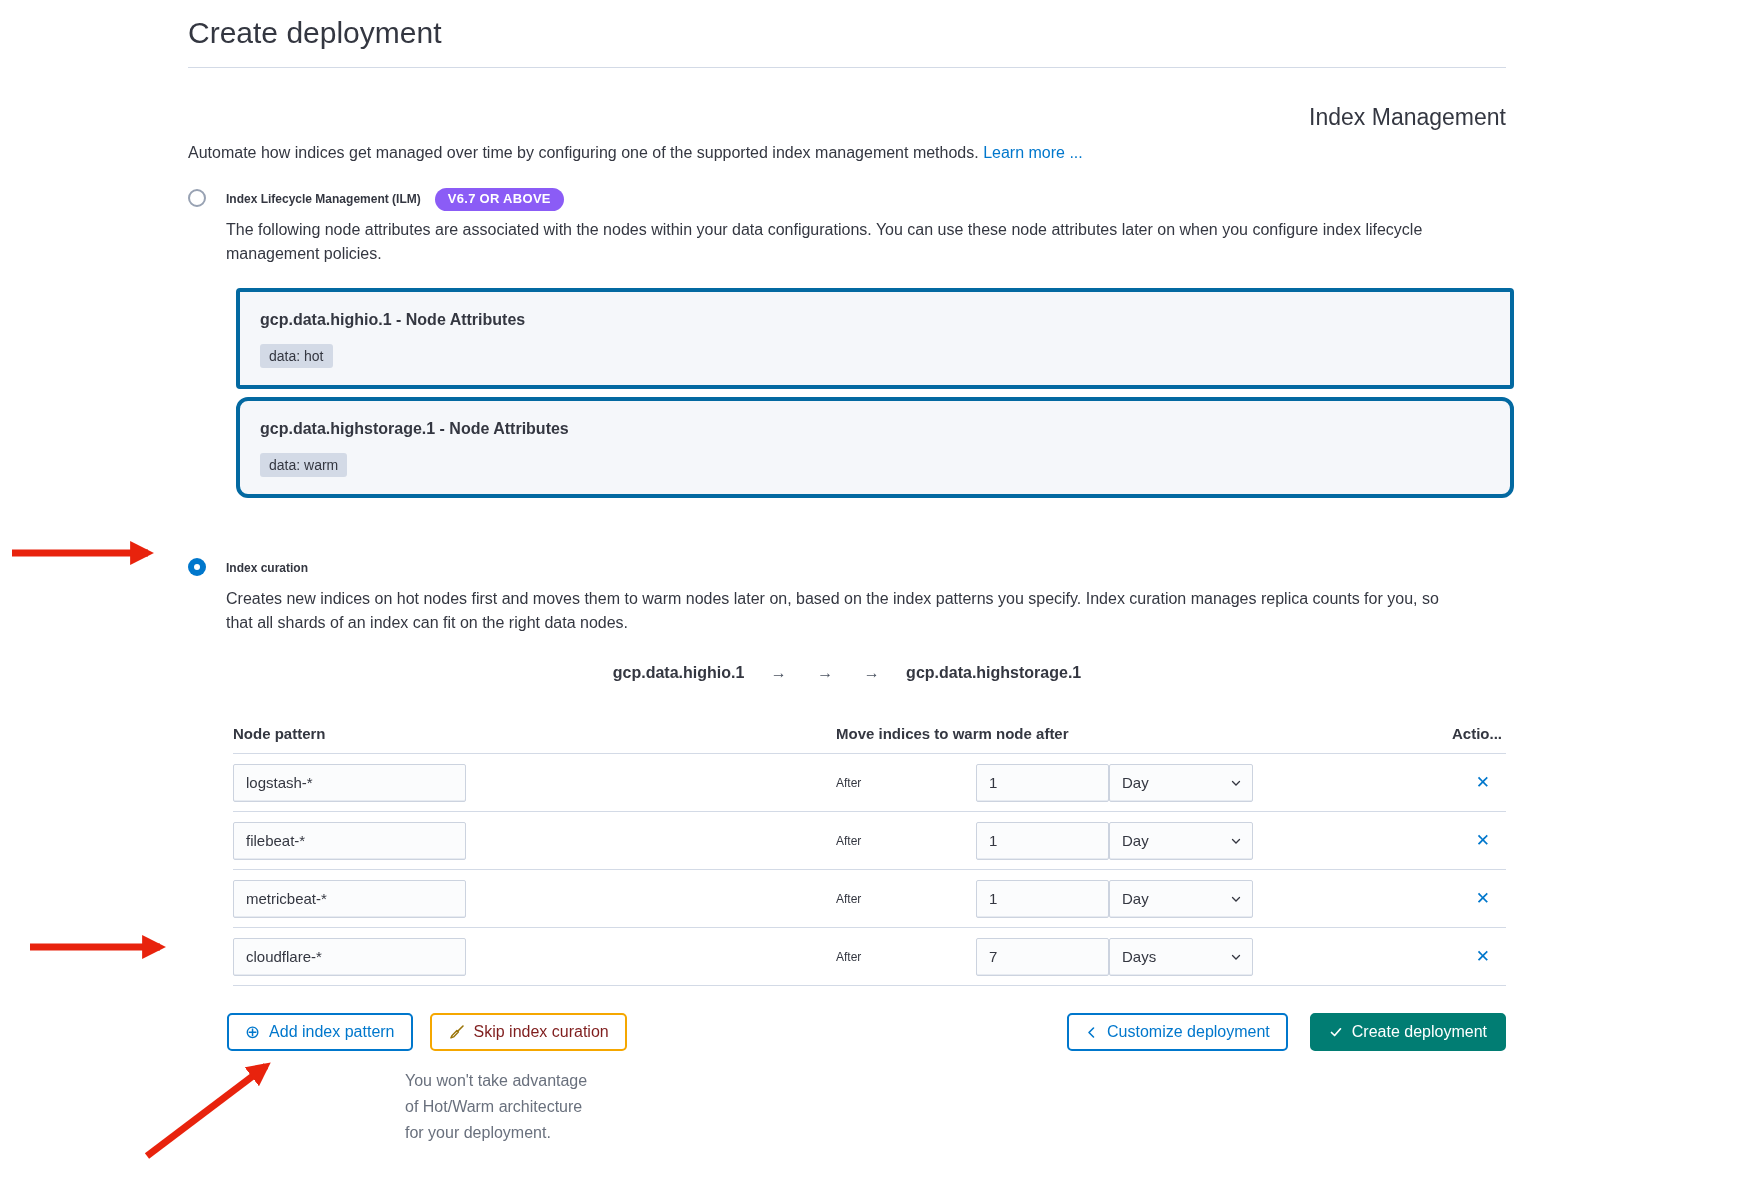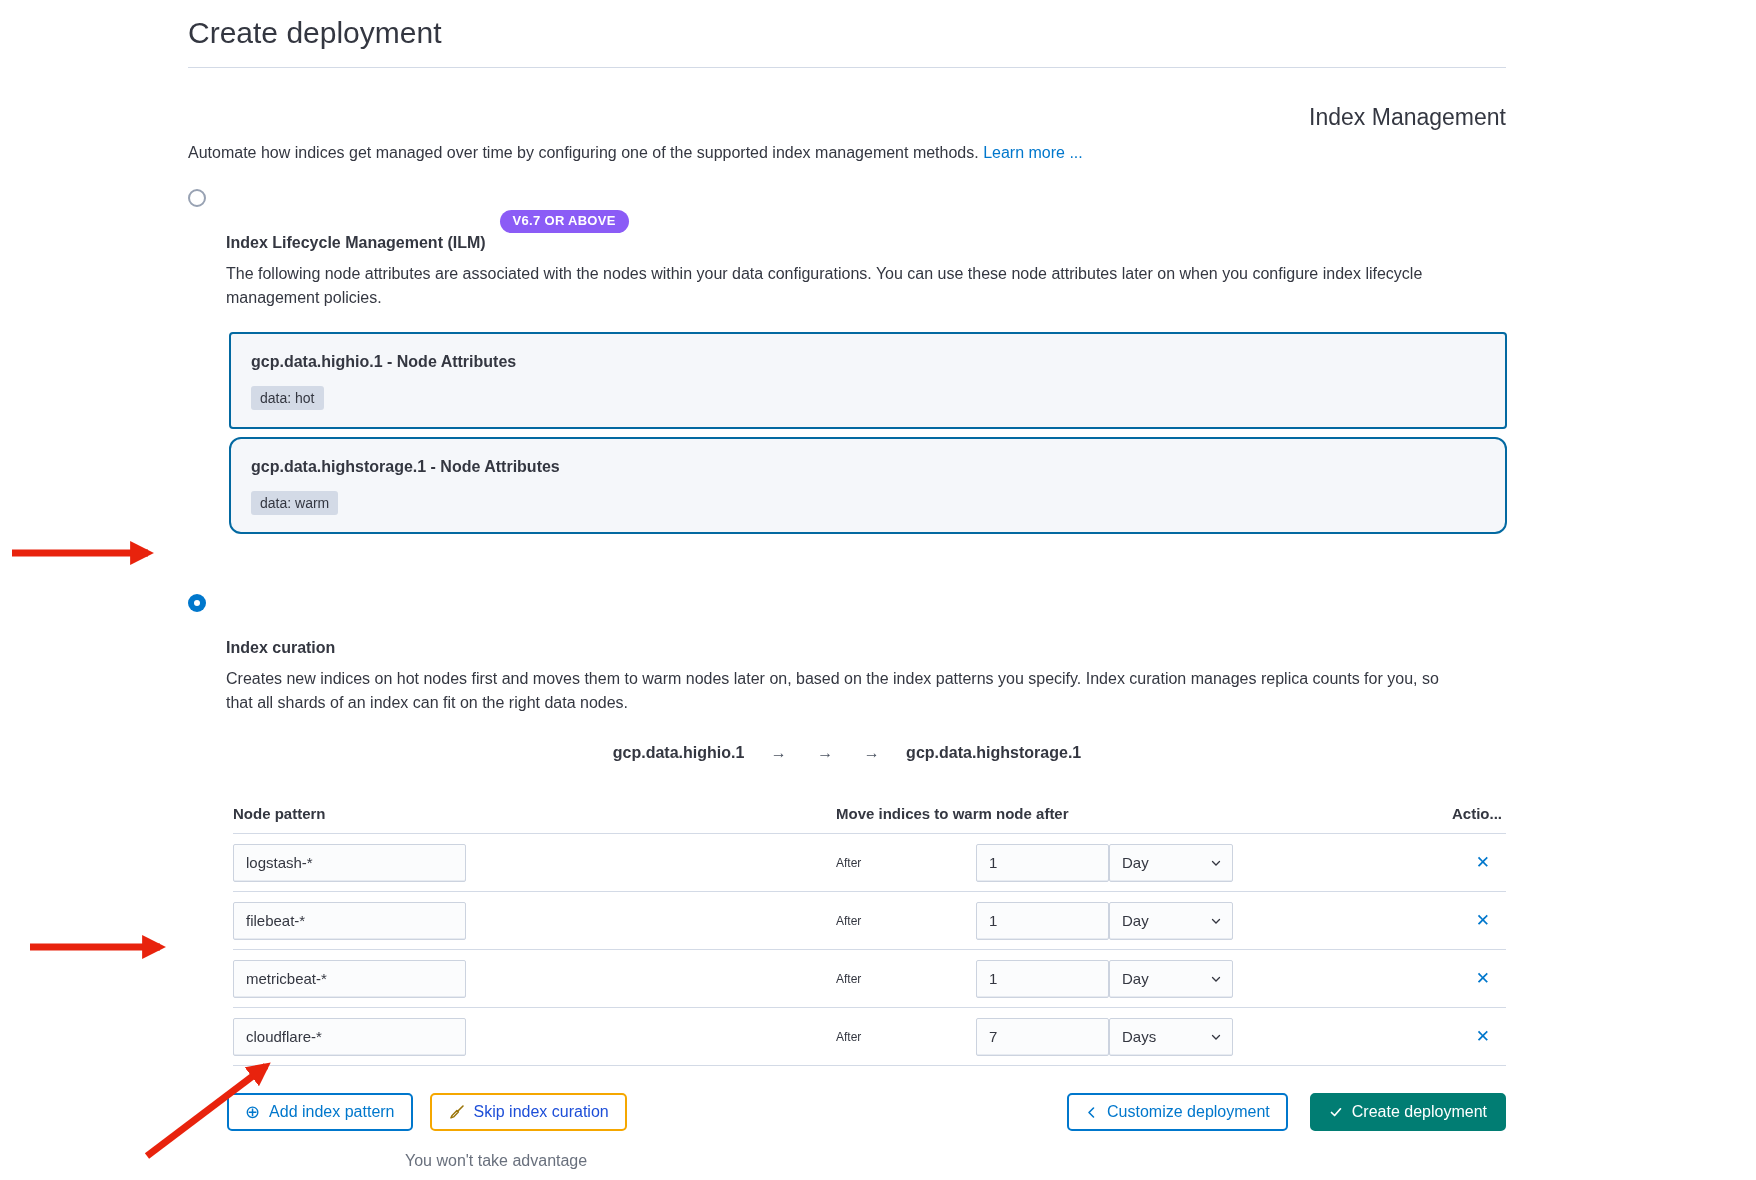--- a/index.html
+++ b/index.html
@@ -20,31 +20,31 @@
 
   .option { display:flex; align-items:flex-start; }
   .option-ilm { margin-top:22px; }
   .option-curation { margin-top:58px; }
   .radio { width:18px; height:18px; border-radius:50%; flex:0 0 18px; margin-top:2px; position:relative; cursor:pointer; }
   .radio.unchecked { background:#fff; border:2px solid #98a2b3; }
   .radio.checked { background:#0077cc; border:none; }
   .radio.checked::after { content:""; position:absolute; left:6px; top:6px; width:6px; height:6px; border-radius:50%; background:#fff; }
   .option-body { margin-left:20px; flex:1; }
   .option-label-row { display:flex; align-items:center; }
-  .option-label { font-size:16px; font-weight:700; line-height:24px;margin-top:44px; }
+  .option-label { font-size:12px; font-weight:700; line-height:24px; }
   .badge-pink {
     margin-left:14px; background:#8b5cf6; color:#fff; font-size:13px; font-weight:700;
     letter-spacing:0.3px; padding:3px 13px 4px; border-radius:13px; line-height:16px; white-space:nowrap;
   }
   .option-desc { margin-top:7px; font-size:16px; line-height:24px; max-width:1240px; }
 
   .panels { margin-top:22px; }
   .panel {
-    width:1278px; background:#f5f7fa; border:2px solid #0369a1; border-radius:4px;
-    padding:17px 20px; margin-left:3px;
+    width:1278px; background:#f5f7fa; border:4px solid #0369a1; border-radius:4px;
+    padding:17px 20px; margin-left:10px;
   }
   .panel + .panel { margin-top:8px;border-radius:12px; }
   .panel-title { font-size:16px; font-weight:700; line-height:22px; }
   .badge-gray {
     display:inline-block; margin-top:13px; background:#d3dae6; color:#343741;
     font-size:14px; line-height:18px; padding:3px 9px; border-radius:3px;
   }
 
   .flow-row { margin-top:26px; text-align:center; font-size:16px; line-height:24px; }
   .flow-name { font-weight:700; }
@@ -61,33 +61,33 @@
   .t-head .h-actions { text-align:right; padding-right:4px; }
   .after-label { font-size:12px; }
   .text-input, .num-input {
     height:38px; background:#fbfcfd; border:1px solid #ccd3df; border-radius:2px;
     padding:0 12px; font-size:15px; color:#343741; font-family:"Liberation Sans", sans-serif;
     box-shadow:inset 0 -1px 0 rgba(211,218,230,.5);
   }
   .text-input { width:233px; }
   .num-input { width:133px; }
   .fake-select {
-    height:38px; width:124px; background:#fbfcfd; border:1px solid #ccd3df; border-radius:2px;
+    height:38px; width:144px; background:#fbfcfd; border:1px solid #ccd3df; border-radius:2px;
     display:flex; align-items:center; justify-content:space-between; padding:0 10px 0 12px;
     font-size:15px; cursor:pointer; box-shadow:inset 0 -1px 0 rgba(211,218,230,.5);
   }
   .cell-actions { text-align:right; padding-right:12px; }
   .remove-btn { background:none; border:none; color:#0077cc; font-size:17px; cursor:pointer; padding:2px 4px; line-height:1; }
 
   .buttons-row { margin-top:27px; margin-left:39px; width:1279px; display:flex; align-items:flex-start; }
   .btn { display:inline-flex; align-items:center; justify-content:center; height:38px; border-radius:5px;
          font-size:16px; font-weight:500; font-family:"Liberation Sans", sans-serif; cursor:pointer; }
   .btn .ico { display:inline-flex; margin-right:9px; align-items:center; }
   .btn-outline-blue { background:#fff; border:2px solid #0077cc; color:#0077cc; padding:0 16px; }
-  .btn-outline-warn { background:#fff; border:2px solid #f5a700; color:#1d4ed8; padding:0 16px; margin-left:17px; }
+  .btn-outline-warn { background:#fff; border:2px solid #f5a700; color:#7f1d1d; padding:0 16px; margin-left:17px; }
   .btn-teal { background:#017d73; border:2px solid #017d73; color:#ffffff; padding:0 17px; }
   .right-actions { margin-left:auto; display:flex; }
   .right-actions .btn + .btn { margin-left:22px; }
   .add-glyph { font-size:18px; line-height:1; font-weight:400; }
 
   .skip-note { margin:17px 0 0 217px; width:198px; font-size:16px; line-height:26px; color:#69707d; }
 
   .annotations { position:absolute; left:0; top:0; pointer-events:none; }
 </style>
 </head>

